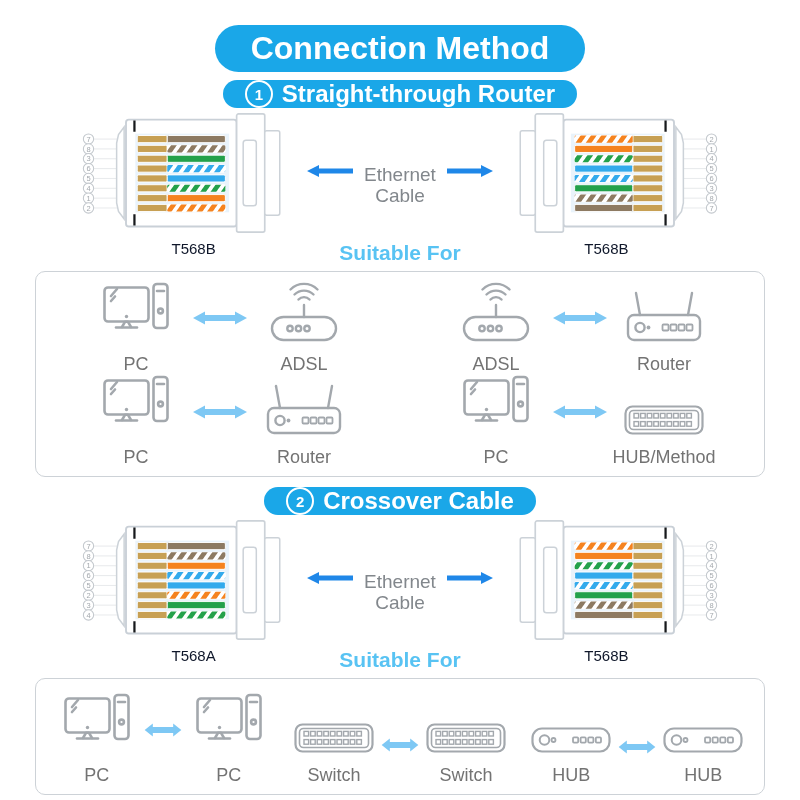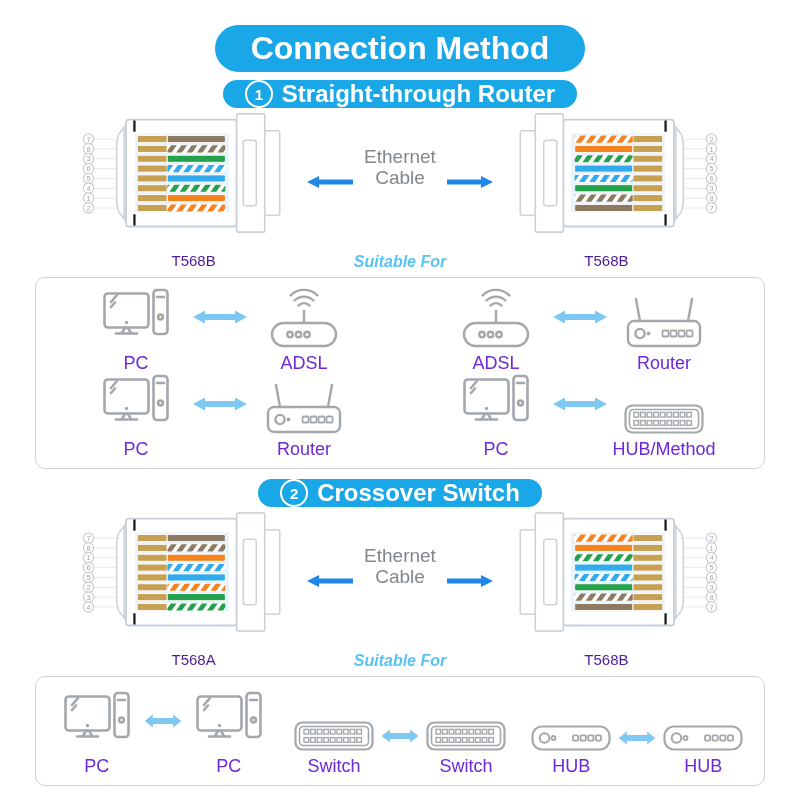--- a/index.html
+++ b/index.html
@@ -9,35 +9,35 @@
   .title-pill{margin-top:25px;background:var(--brand);color:#fff;font-weight:bold;
     font-size:32px;line-height:47px;padding:0 36px;border-radius:40px;}
   .section-pill{margin-top:8px;background:var(--brand);color:#fff;border-radius:30px;
     height:38px;display:flex;align-items:center;padding:0 22px;font-size:24px;font-weight:bold;}
   .badge{width:24px;height:24px;border:2.5px solid #fff;border-radius:50%;display:flex;
     align-items:center;justify-content:center;font-size:15px;font-weight:bold;margin-right:9px;flex:0 0 auto;}
 
   .conn-row{display:flex;align-items:flex-start;margin-top:4px;}
   .conn-group{display:flex;flex-direction:column;align-items:center;}
   .conn-svg{display:block;}
-  .conn-label{font-size:15px;color:#4c1d95;margin-top:18px;}
-  .mid-block{display:flex;align-items:flex-end;margin:34px 0 0;}
+  .conn-label{font-size:15px;color:#0f172a;margin-top:6px;}
+  .mid-block{display:flex;align-items:flex-start;margin:52px 0 0;}
   .ethernet{color:#82878c;font-size:19px;text-align:center;line-height:1.12;margin:0 10px;}
   .arr{display:block;fill:var(--arrow-blue);}
 
-  .suitable{color:var(--light-blue);font-weight:bold;font-size:16px;margin-top:-16px;font-style:italic;}
+  .suitable{color:var(--light-blue);font-weight:bold;font-size:21px;margin-top:-16px;}
 
   .box{border:1.5px solid #cdd2d7;border-radius:10px;width:730px;box-sizing:border-box;}
   .box1{display:grid;grid-template-columns:1fr 1fr;padding:8px 4px;margin-top:6px;justify-items:center;}
   .box2{display:flex;justify-content:space-around;align-items:flex-end;padding:14px 8px 8px;margin-top:6px;}
 
   .combo{display:flex;align-items:flex-end;justify-content:center;}
   .device{display:flex;flex-direction:column;align-items:center;width:112px;}
   .box2 .device{width:94px;}
-  .device .lbl{color:#6d28d9;font-size:18px;margin-top:5px;}
+  .device .lbl{color:#737373;font-size:18px;margin-top:12px;}
   .dev-icon{color:#a3a8ad;display:block;}
   .arrow-wrap{display:flex;}
   .hidden-defs{position:absolute;width:0;height:0;overflow:hidden;}
 </style>
 </head>
 <body>
 
 <svg class="hidden-defs" aria-hidden="true">
   <symbol id="ic-pc" viewBox="0 0 66 60">
     <g fill="none" stroke="currentColor" stroke-width="2.6" stroke-linecap="round" stroke-linejoin="round">
@@ -369,21 +369,21 @@
           <svg width="80" height="30" class="dev-icon">
             <use href="#ic-switch"></use>
           </svg>
           <div class="lbl">HUB/Method</div>
         </div>
       </div>
     </div>
 
   <div class="section-pill" style="margin-top:10px;">
     <span class="badge">2</span>
-    <span>Crossover Switch</span>
+    <span>Crossover Cable</span>
   </div>
 
   <div class="conn-row">
     <div class="conn-group">
       <svg class="conn-svg" width="225" height="122" viewBox="0 0 240 130">
           <defs>
             <pattern id="c1left-brown" width="9" height="9" patternUnits="userSpaceOnUse" patternTransform="rotate(35)">
               <rect width="9" height="9" fill="#fff"></rect>
               <rect width="5" height="9" fill="#8d7a62"></rect>
             </pattern>

